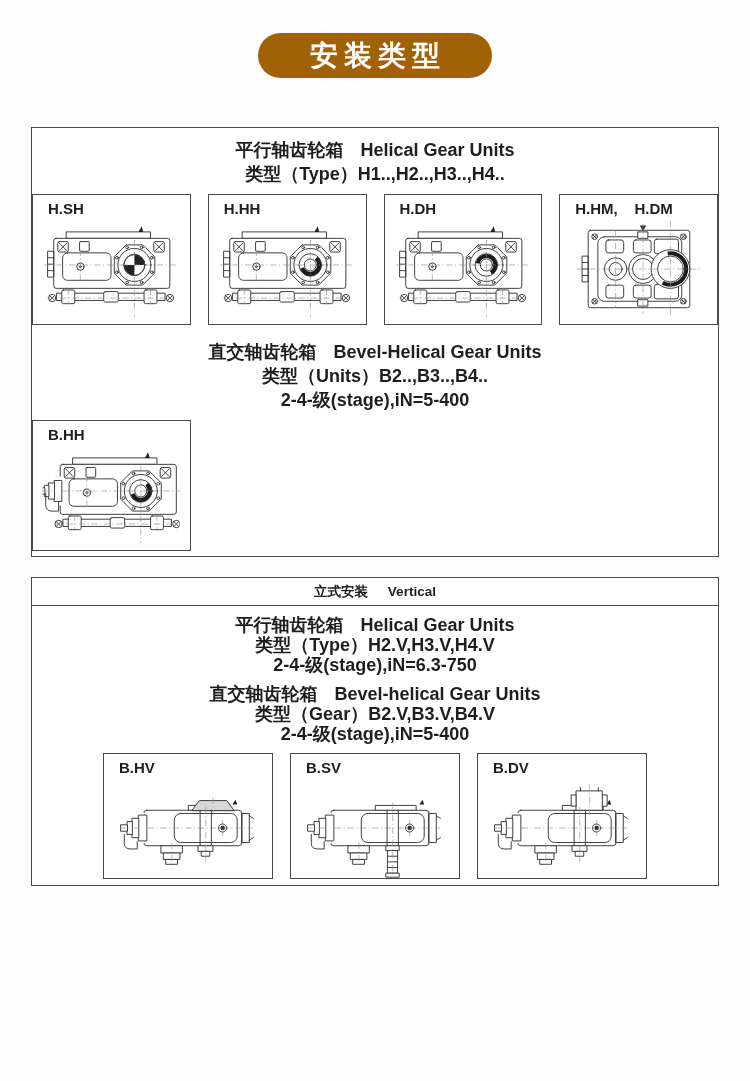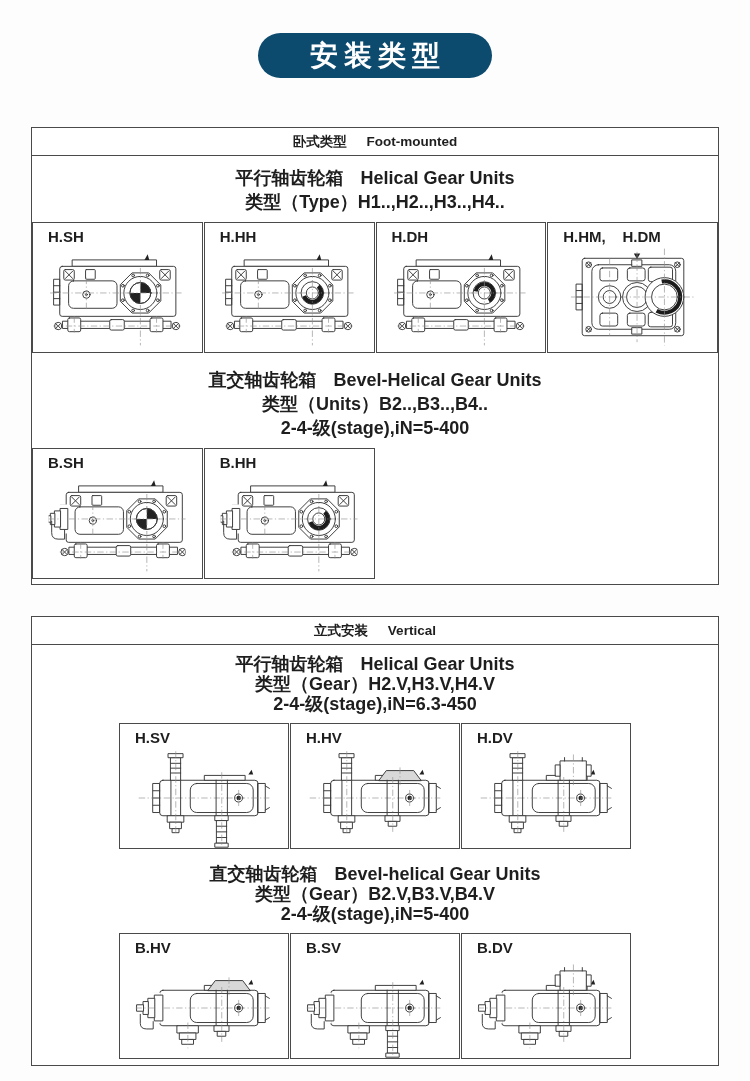--- a/index.html
+++ b/index.html
@@ -1,32 +1,32 @@
 <!DOCTYPE html>
 <html><head>
 <meta charset="utf-8">
 <style>
   html,body{margin:0;padding:0;background:#ffffff;}
   .page{width:750px;height:1081px;margin:0 auto;background:#fdfdfd;position:relative;
         font-family:"Liberation Sans","DejaVu Sans",sans-serif;color:#1e1e1e;overflow:hidden;}
-  .banner{width:234px;height:45px;margin:33px auto 0;border-radius:23px;background:#0c4a6e;
+  .banner{width:234px;height:45px;margin:33px auto 0;border-radius:23px;background:#a16207;
           display:flex;align-items:center;justify-content:center;}
   .banner span{color:#fff;font-size:28px;font-weight:bold;letter-spacing:6px;padding-left:6px;}
   .panel{width:686px;margin:49px auto 0;border:1px solid #4a4a4a;background:#fff;}
-  .panel.vert{margin-top:31px;}
+  .panel.vert{margin-top:20px;}
   .panel-header{height:27px;line-height:27px;text-align:center;border-bottom:1px solid #4a4a4a;
                 font-weight:bold;font-size:13.5px;}
   .panel-header .en{margin-left:16px;}
   .group-text{text-align:center;font-weight:bold;font-size:18px;}
   .sec-foot .group-text{margin:10px 0 6px;}
   .sec-foot .g-line{line-height:24px;}
   .sec-vert .group-text{margin:9px 0 7px;}
   .sec-vert .g-line{line-height:20px;}
   .g-title .en{margin-left:12px;}
-  .row{display:grid;gap:1px;}
+  .row{display:grid;gap:17px;}
   .cols4{grid-template-columns:repeat(4,1fr);padding:2px 0 5px;}
   .cols3{grid-template-columns:repeat(3,170px);justify-content:center;padding:2px 0 6px;}
   .cell{border:1px solid #4a4a4a;height:129px;position:relative;background:#fff;}
   .cols3 .cell{height:124px;}
   .cell-label{position:absolute;top:5px;left:15px;font-weight:bold;font-size:15px;white-space:pre;}
   svg.drawing{display:block;margin:24px auto 0;width:154px;height:100px;}
   
   .ln{stroke:#3a3a3a;stroke-width:1.2;fill:none;stroke-linejoin:round;stroke-linecap:square;}
   .fw{fill:#fff;}
   .fb{fill:#222;stroke:none;}
@@ -298,24 +298,20 @@
   </defs>
 </svg>
 
 <div class="page">
 
   <div class="banner">
     <span>安装类型</span>
   </div>
 
   <section class="panel sec-foot">
-    <div class="panel-header">
-      <span class="cn">卧式类型</span>
-      <span class="en">Foot-mounted</span>
-    </div>
     <div class="panel-body">
 
       <div class="group-text">
         <div class="g-line g-title">
           <span class="cn">平行轴齿轮箱</span>
           <span class="en">Helical Gear Units</span>
         </div>
         <div class="g-line">类型（Type）H1..,H2..,H3..,H4..</div>
       </div>
 
@@ -349,26 +345,20 @@
       <div class="group-text">
         <div class="g-line g-title">
           <span class="cn">直交轴齿轮箱</span>
           <span class="en">Bevel-Helical Gear Units</span>
         </div>
         <div class="g-line">类型（Units）B2..,B3..,B4..</div>
         <div class="g-line">2-4-级(stage),iN=5-400</div>
       </div>
 
       <div class="row cols4">
-        <div class="cell">
-          <div class="cell-label">B.SH</div>
-          <svg class="drawing" viewBox="0 0 170 124">
-              <use href="#d-b-front-solid"></use>
-            </svg>
-        </div>
         <div class="cell">
           <div class="cell-label">B.HH</div>
           <svg class="drawing" viewBox="0 0 170 124">
               <use href="#d-b-front-hollow"></use>
             </svg>
         </div>
       </div>
 
     </div>
   </section>
@@ -378,44 +368,24 @@
       <span class="cn">立式安装</span>
       <span class="en">Vertical</span>
     </div>
     <div class="panel-body">
 
       <div class="group-text">
         <div class="g-line g-title">
           <span class="cn">平行轴齿轮箱</span>
           <span class="en">Helical Gear Units</span>
         </div>
-        <div class="g-line">类型（Gear）H2.V,H3.V,H4.V</div>
-        <div class="g-line">2-4-级(stage),iN=6.3-450</div>
-      </div>
-
-      <div class="row cols3">
-        <div class="cell">
-          <div class="cell-label">H.SV</div>
-          <svg class="drawing" viewBox="0 0 170 124">
-              <use href="#d-h-vert-s"></use>
-            </svg>
-        </div>
-        <div class="cell">
-          <div class="cell-label">H.HV</div>
-          <svg class="drawing" viewBox="0 0 170 124">
-              <use href="#d-h-vert-h"></use>
-            </svg>
-        </div>
-        <div class="cell">
-          <div class="cell-label">H.DV</div>
-          <svg class="drawing" viewBox="0 0 170 124">
-              <use href="#d-h-vert-d"></use>
-            </svg>
-        </div>
-      </div>
+        <div class="g-line">类型（Type）H2.V,H3.V,H4.V</div>
+        <div class="g-line">2-4-级(stage),iN=6.3-750</div>
+      </div>
+
 
       <div class="group-text">
         <div class="g-line g-title">
           <span class="cn">直交轴齿轮箱</span>
           <span class="en">Bevel-helical Gear Units</span>
         </div>
         <div class="g-line">类型（Gear）B2.V,B3.V,B4.V</div>
         <div class="g-line">2-4-级(stage),iN=5-400</div>
       </div>
 

